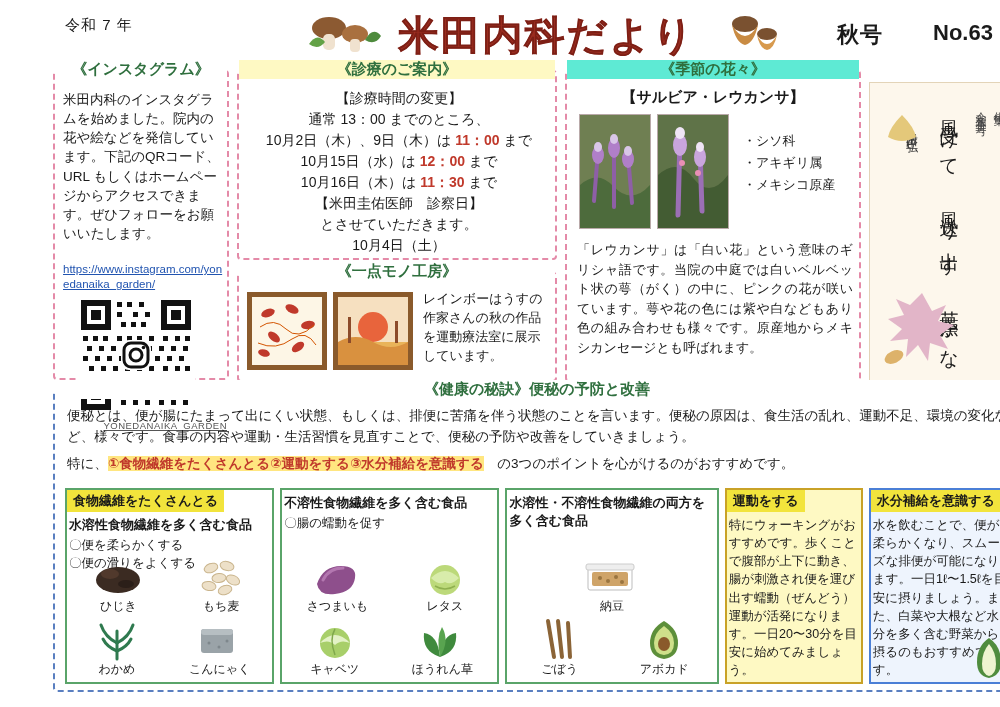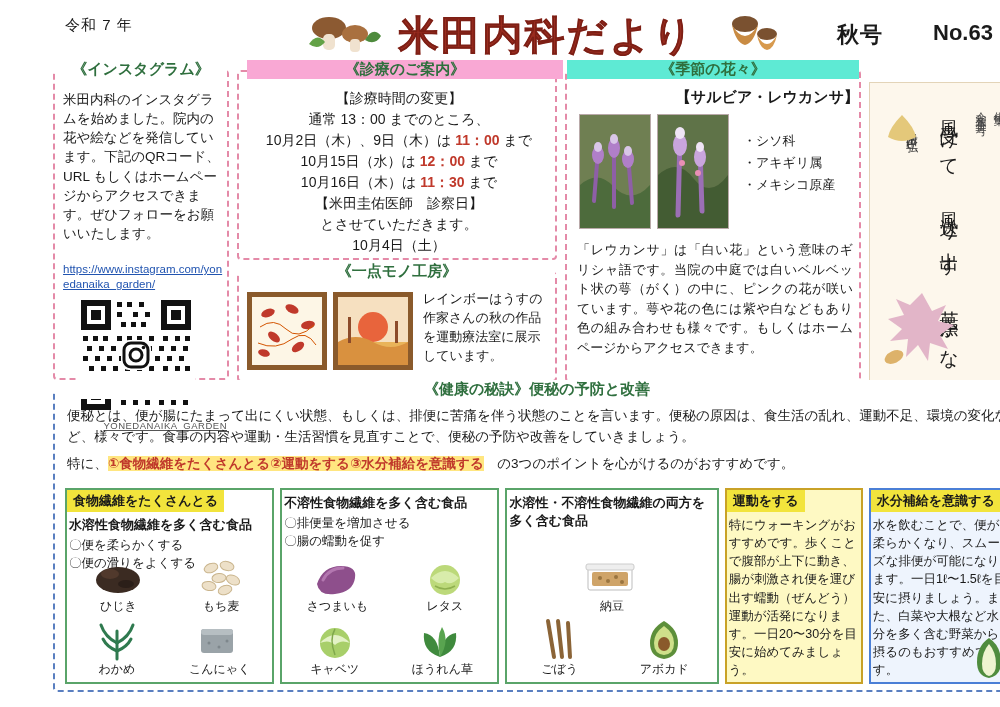--- a/index.html
+++ b/index.html
@@ -38,36 +38,36 @@
   
   #instagram{left:16px;top:70px;width:176px;height:310px;}
   #instagram .sec-title{position:absolute;left:0;top:-12px;width:100%;background:#fff;color:#2f6f3e;}
   .ig-text{position:absolute;left:8px;top:18px;width:160px;font-size:13.5px;line-height:1.42;}
   .ig-link{position:absolute;left:8px;top:190px;width:162px;font-size:11.5px;color:#2154b0;text-decoration:underline;line-height:1.3;word-break:break-all;}
   .qr{position:absolute;left:22px;top:224px;width:118px;height:118px;}
   .ig-handle{position:absolute;left:0;top:348px;width:100%;text-align:right;font-size:9.5px;color:#555;letter-spacing:0.5px;text-decoration:underline;}
 
   
   #shinryo{left:200px;top:70px;width:320px;height:190px;}
-  #shinryo .sec-title{position:absolute;left:8px;top:-12px;width:100%;background:#f9a8d4;color:#2f6f3e;}
+  #shinryo .sec-title{position:absolute;left:0;top:-12px;width:100%;background:#fef9c3;color:#2f6f3e;}
   .sh-line{text-align:center;font-size:14px;line-height:1.5;}
   .sh-body{position:absolute;left:6px;top:16px;width:308px;}
   .hl{color:#c0392b;font-weight:bold;}
 
   
   #itten{left:200px;top:272px;width:320px;height:110px;}
   #itten .sec-title{position:absolute;left:0;top:-12px;width:100%;background:#fff;color:#2f6f3e;}
   .frames{position:absolute;left:8px;top:18px;width:168px;height:80px;display:flex;gap:6px;}
   .frame{width:80px;height:78px;border:5px solid #8a5a2b;box-sizing:border-box;background:#f6e6c8;}
   .itten-text{position:absolute;left:184px;top:16px;width:130px;font-size:13px;line-height:1.45;}
 
   
   #kisetsu{left:528px;top:70px;width:296px;height:312px;}
   #kisetsu .sec-title{position:absolute;left:0;top:-12px;width:100%;background:#5eead4;color:#2f6f3e;}
-  .ks-name{position:absolute;left:0;top:16px;width:100%;text-align:right;font-size:15px;font-weight:bold;}
+  .ks-name{position:absolute;left:0;top:16px;width:100%;text-align:center;font-size:15px;font-weight:bold;}
   .ks-photos{position:absolute;left:12px;top:42px;width:150px;height:115px;display:flex;gap:6px;}
   .ks-photo{width:72px;height:115px;border:1px solid #b9a9a9;box-sizing:border-box;}
   .ks-bullets{position:absolute;left:176px;top:58px;width:110px;font-size:13px;line-height:1.7;}
   .ks-body{position:absolute;left:10px;top:168px;width:276px;font-size:13px;line-height:1.5;text-align:justify;}
 
   
   #haiku{left:832px;top:82px;width:152px;height:300px;background:#fdf7ec;border:1px solid #e3d4b8;}
   .haiku-title{position:absolute;right:14px;top:20px;font-size:11px;writing-mode:vertical-rl;color:#444;letter-spacing:2px;}
   .haiku-date{position:absolute;right:32px;top:20px;font-size:11px;writing-mode:vertical-rl;color:#444;letter-spacing:2px;}
   .haiku-main{position:absolute;right:58px;top:22px;font-size:19px;writing-mode:vertical-rl;letter-spacing:6px;font-family:"Liberation Serif","DejaVu Serif",serif;color:#1a1a1a;}
@@ -336,21 +336,21 @@
               <circle cx="40" cy="58" r="3"></circle>
           </g>
         </svg>
       </div>
     </div>
     <div class="ks-bullets">
       <div>・シソ科</div>
       <div>・アキギリ属</div>
       <div>・メキシコ原産</div>
     </div>
-    <div class="ks-body">「レウカンサ」は「白い花」という意味のギリシャ語です。当院の中庭では白いベルベット状の萼（がく）の中に、ピンクの花が咲いています。萼や花の色には紫や白などもあり色の組み合わせも様々です。もしくはホームページからアクセスできます。</div>
+    <div class="ks-body">「レウカンサ」は「白い花」という意味のギリシャ語です。当院の中庭では白いベルベット状の萼（がく）の中に、ピンクの花が咲いています。萼や花の色には紫や白などもあり色の組み合わせも様々です。原産地からメキシカンセージとも呼ばれます。</div>
   </div>
 
   <div class="box" id="haiku">
     <div class="haiku-title">俳句集</div>
     <div class="haiku-date">令和六年十二月号</div>
     <div class="haiku-main">風受けて　風送り出す　芭蕉かな</div>
     <div class="haiku-author">米田正弘</div>
     <svg style="position:absolute;left:8px;top:200px" width="90" height="92" viewBox="0 0 90 92">
       <g fill="#e2b5c8">
         <path d="M44 10 l10 18 l14 -6 l-8 16 l16 4 l-14 10 l8 14 l-18 -6 l-2 18 l-10 -16 l-12 12 l2 -18 l-18 2 l12 -12 l-14 -10 l16 -4 l-8 -16 l14 6z"></path>
@@ -439,21 +439,20 @@
               </span>
               <span class="cap">こんにゃく</span>
             </div>
           </div>
         </div>
       </div>
 
       <div class="col col-green w2">
         <div class="body">
           <div class="sub">不溶性食物繊維を多く含む食品</div>
-          <div>〇排便量を増加させる</div>
           <div>〇腸の蠕動を促す</div>
         </div>
         <div class="food-icons">
           <div class="fi-row">
             <div class="fi">
               <span class="glyph">
                 <svg width="56" height="44" viewBox="0 0 56 44">
                   <path d="M10 30 q6 -18 24 -18 q16 0 14 12 q-2 14 -20 16 q-16 2 -18 -10z" fill="#8e4f8c"></path>
                   <path d="M16 26 q6 -12 20 -12" stroke="#b377b0" stroke-width="3" fill="none" stroke-linecap="round"></path>
                 </svg>

